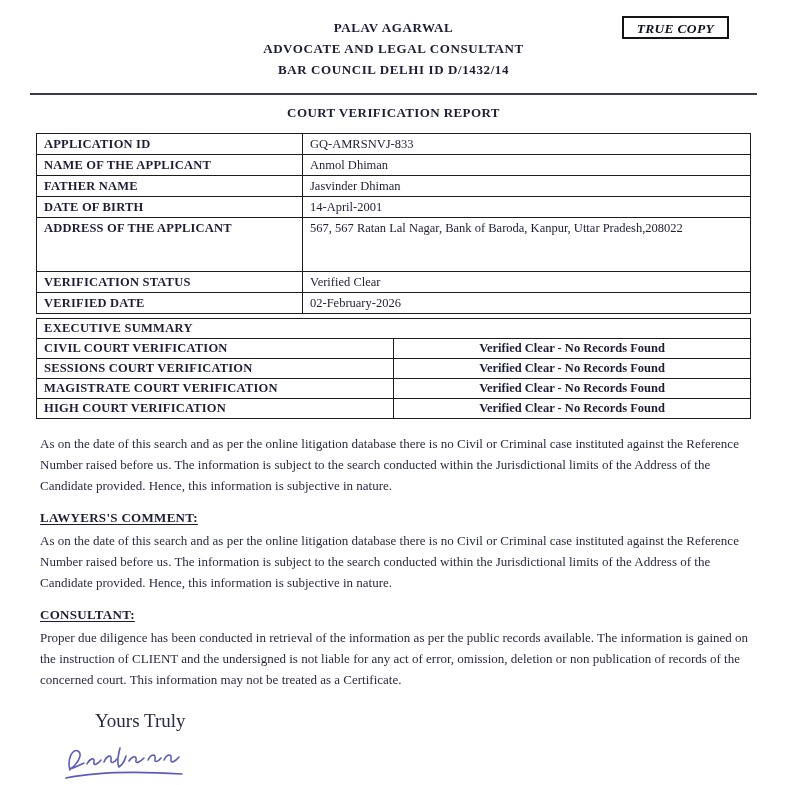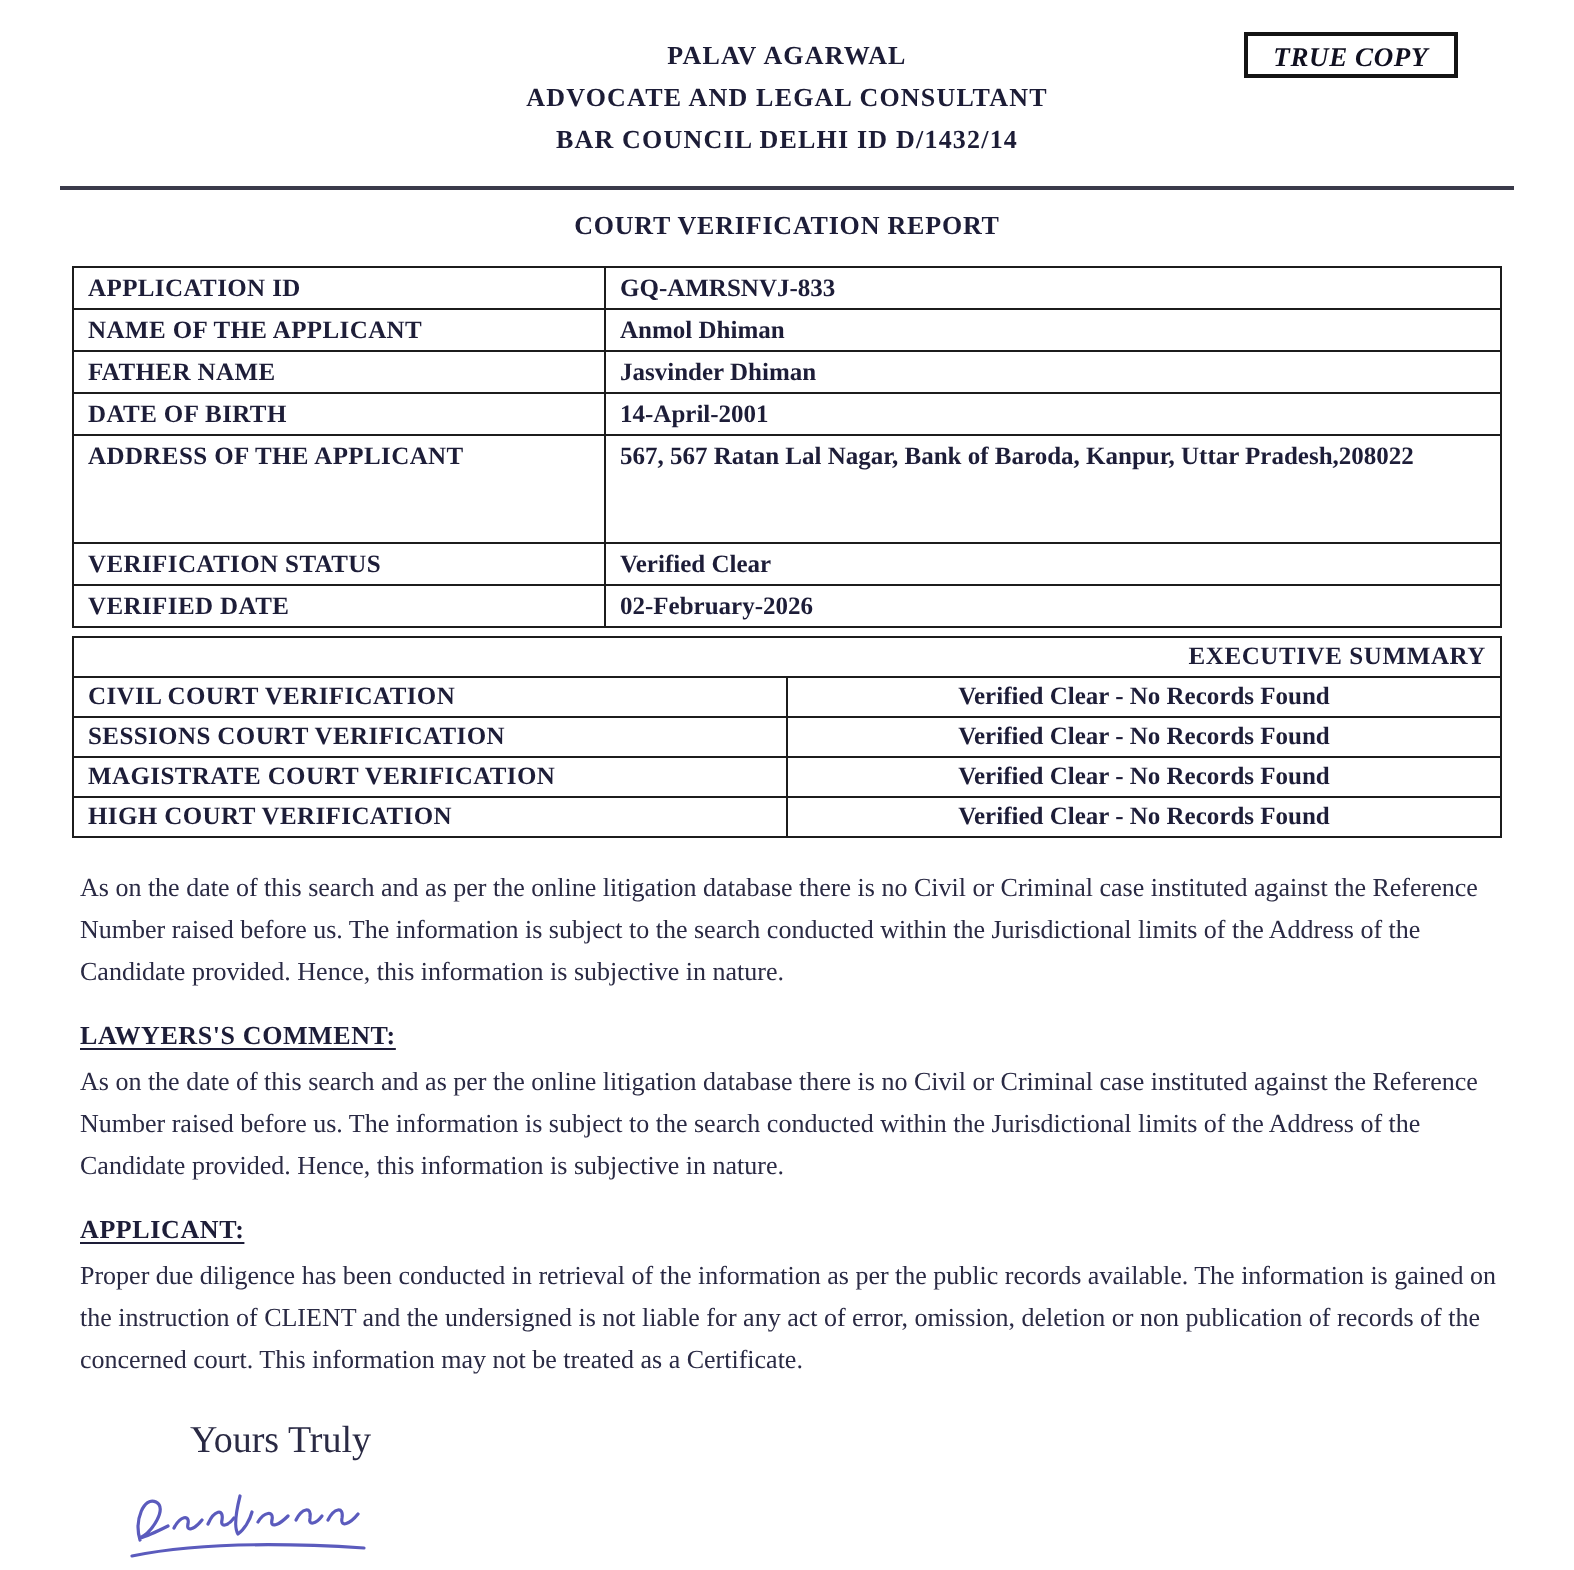--- a/index.html
+++ b/index.html
@@ -69,26 +69,26 @@
     border: 1px solid #1c1c1c;
     font-size: 12.5px;
     padding: 2px 7px;
     vertical-align: middle;
   }
   td.cell-label {
     width: 266px;
     font-weight: bold;
     letter-spacing: 0.2px;
   }
-  td.cell-value { font-weight: bold; }
+  td.cell-value { font-weight: normal; }
   tr.row-std td { height: 21px; }
   tr.row-address td { height: 54px; vertical-align: top; padding-top: 3px; }
   table.summary-table { margin-top: 4px; }
   th.summary-head {
-    text-align: right;
+    text-align: left;
     font-size: 13px;
     font-weight: bold;
     height: 19px;
     letter-spacing: 0.3px;
   }
   tr.row-sum td { height: 19px; }
   td.sum-value { text-align: center; font-weight: bold; }
 
   
   .section {
@@ -198,21 +198,21 @@
   <div class="section">
     <div class="section-body">As on the date of this search and as per the online litigation database there is no Civil or Criminal case instituted against the Reference Number raised before us. The information is subject to the search conducted within the Jurisdictional limits of the Address of the Candidate provided. Hence, this information is subjective in nature.</div>
   </div>
 
   <div class="section">
     <div class="section-heading">LAWYERS'S COMMENT:</div>
     <div class="section-body">As on the date of this search and as per the online litigation database there is no Civil or Criminal case instituted against the Reference Number raised before us. The information is subject to the search conducted within the Jurisdictional limits of the Address of the Candidate provided. Hence, this information is subjective in nature.</div>
   </div>
 
   <div class="section">
-    <div class="section-heading">APPLICANT:</div>
+    <div class="section-heading">CONSULTANT:</div>
     <div class="section-body">Proper due diligence has been conducted in retrieval of the information as per the public records available. The information is gained on the instruction of CLIENT and the undersigned is not liable for any act of error, omission, deletion or non publication of records of the concerned court. This information may not be treated as a Certificate.</div>
   </div>
 
   <div class="yours-truly">Yours Truly</div>
 
   <div class="signature-wrap">
     <svg width="130" height="52" viewBox="0 0 130 52">
       <g fill="none" stroke="#5b5bbd" stroke-width="1.6" stroke-linecap="round" stroke-linejoin="round">
         <path d="M10,32 C7,22 12,10 18,13 C24,16 16,28 10,31 C14,30 20,27 24,25"></path>
         <path d="M27,26 C30,20 35,19 34,24 C33,28 37,27 41,22"></path>

